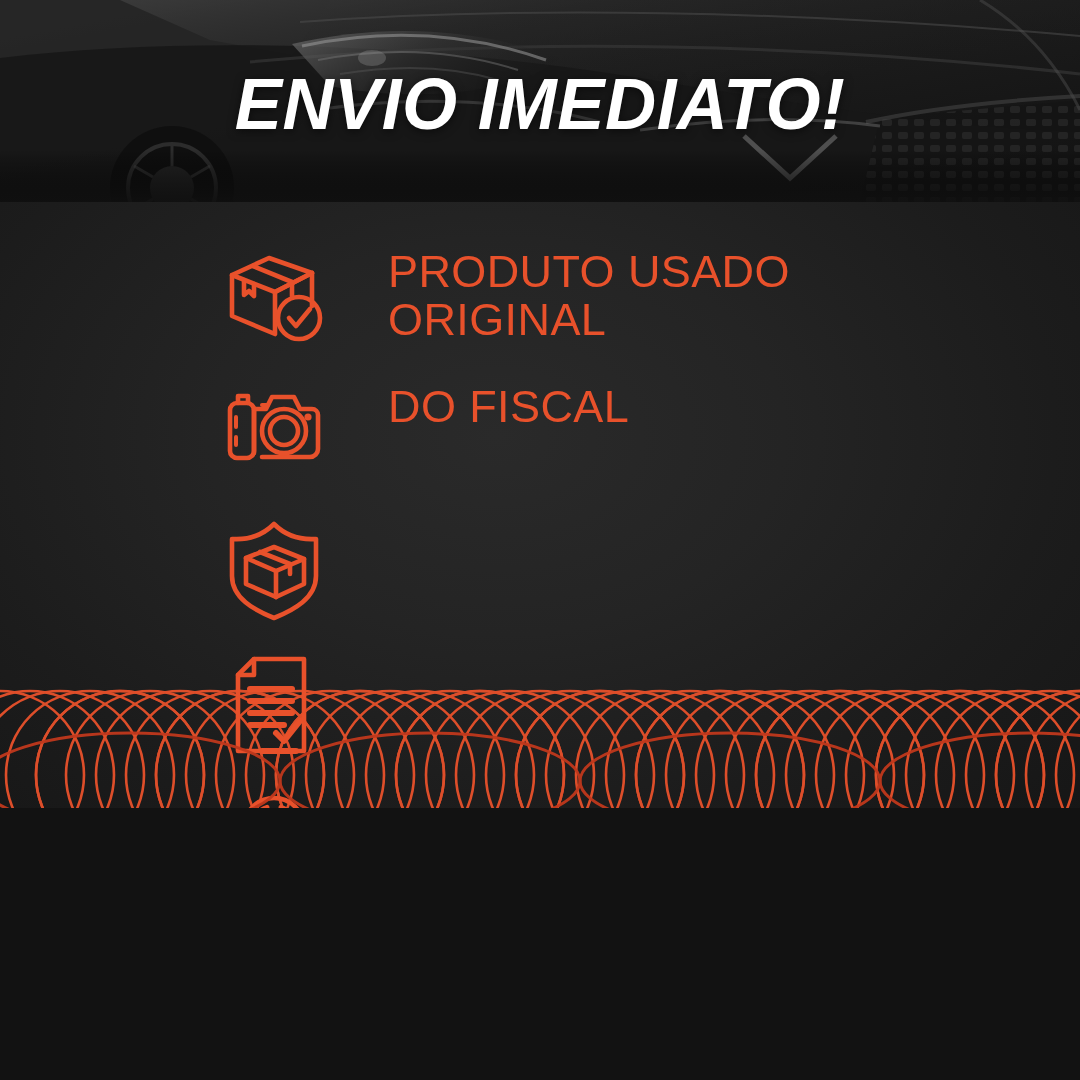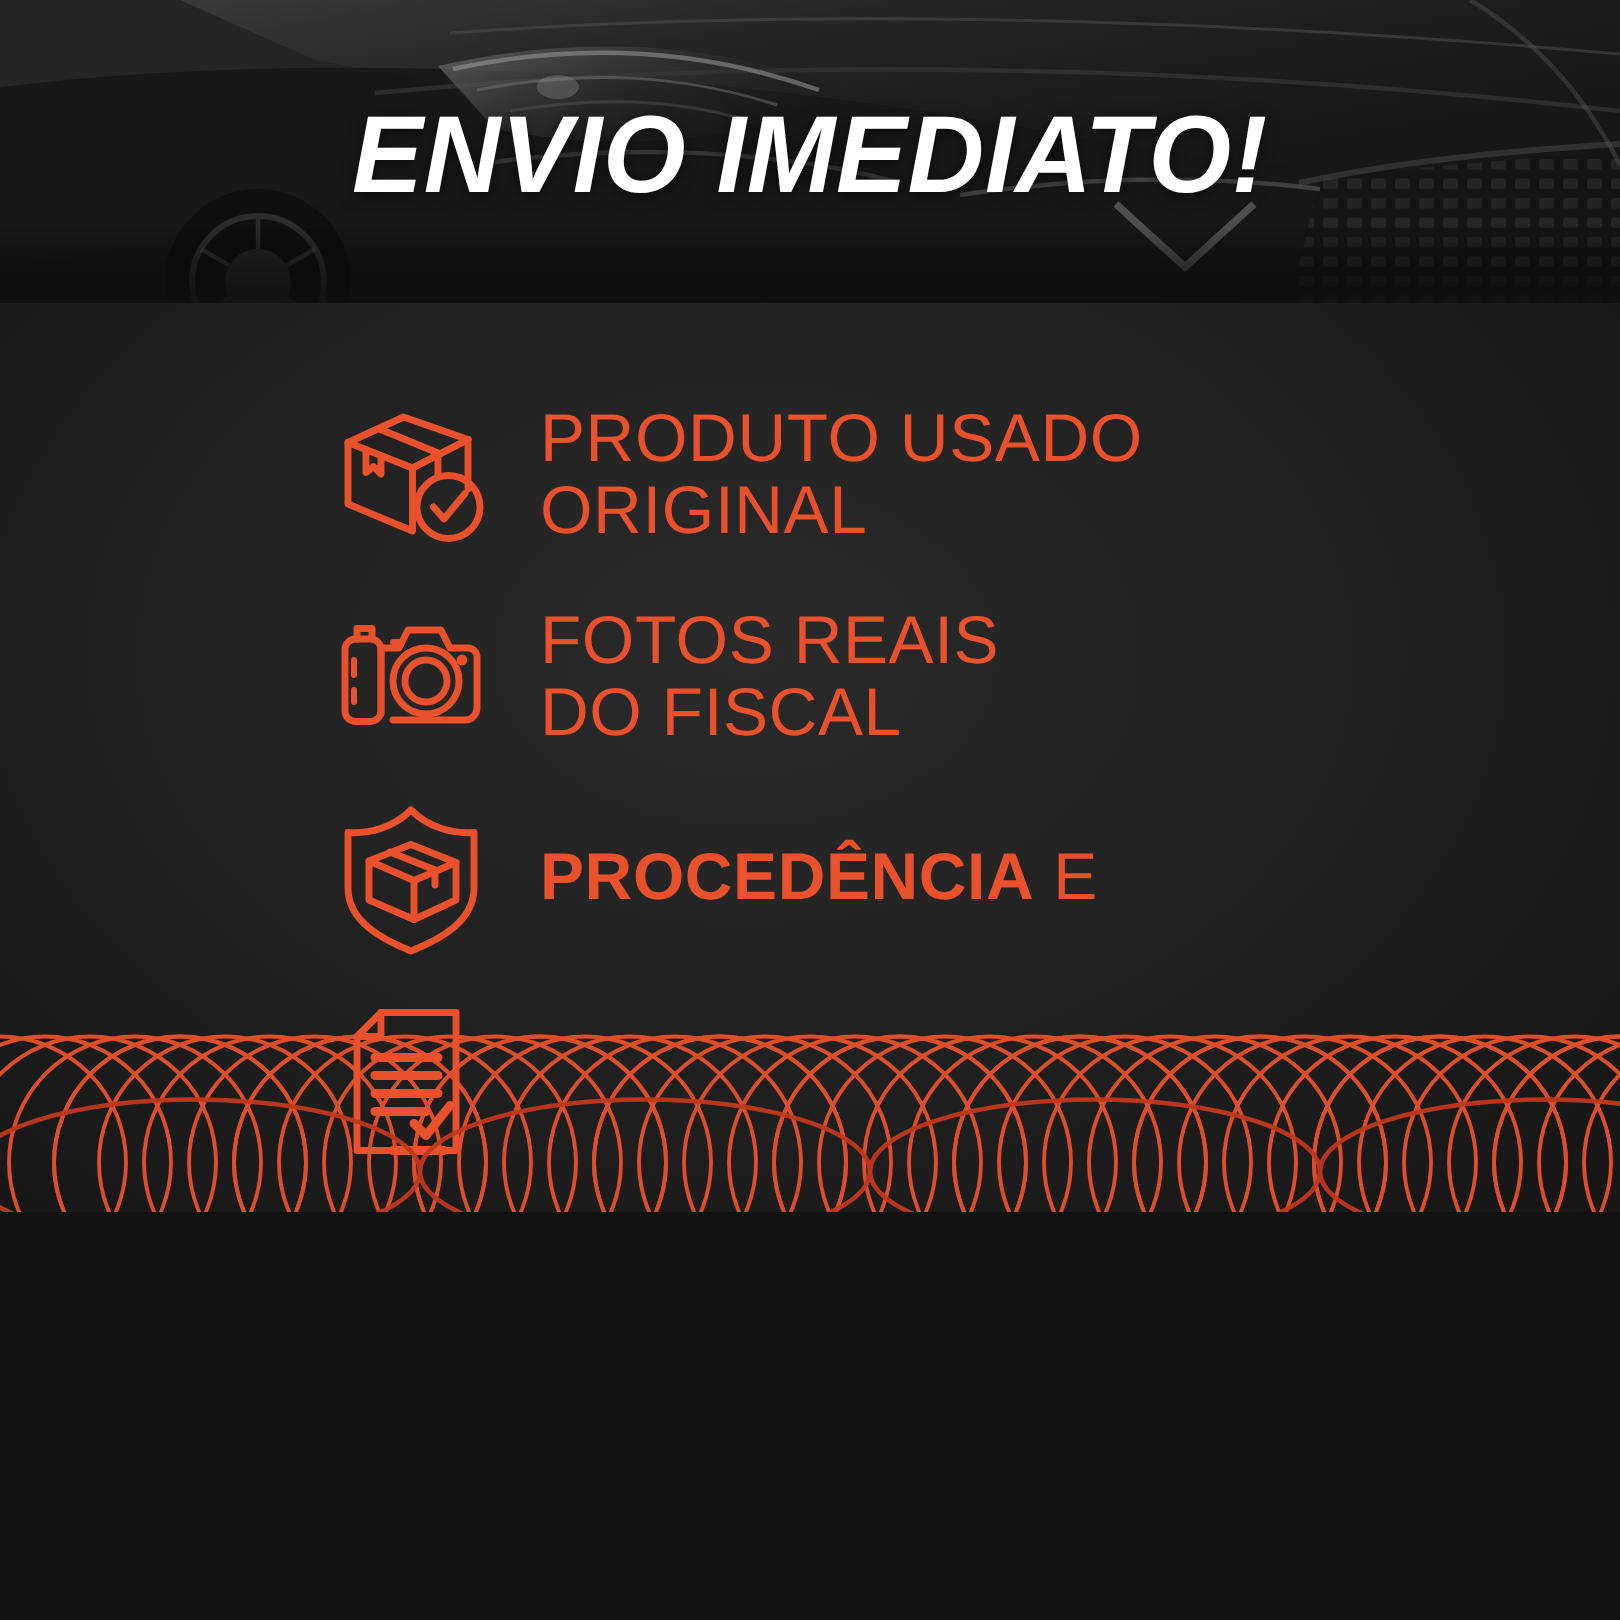--- a/index.html
+++ b/index.html
@@ -44,22 +44,23 @@
 
   
   .features {
     position:absolute;
     left:218px;
     top:248px;
     width:800px;
   }
   .feature {
     display:flex;
-    align-items:center;
+    align-items:flex-start;
     height:135px;
+    gap:28px;
   }
   .feature-icon {
     width:112px;
     flex:0 0 112px;
     display:flex;
     align-items:center;
     justify-content:center;
   }
   .feature-icon svg { display:block; }
   .feature-text {
@@ -197,40 +198,36 @@
           <path d="M14,54 L14,62" stroke-width="4"></path>
           <path d="M32,26 L32,70"></path>
           <path d="M32,26 L44,26 L50,14 L72,14 L78,26 L90,26 A6,6 0 0 1 96,32 L96,66 A8,8 0 0 1 88,74 L40,74"></path>
           <circle cx="62" cy="48" r="22"></circle>
           <circle cx="62" cy="48" r="14"></circle>
           <circle cx="86" cy="34" r="3.6" fill="#E8512B" stroke="none"></circle>
           <path d="M40,22 L46,22" stroke-width="4"></path>
         </svg>
       </div>
       <div class="feature-text">
-        <div class="line bold">FOTOS REAIS</div>
         <div class="line thin">DO FISCAL</div>
       </div>
     </div>
 
     <div class="feature wide">
       <div class="feature-icon">
         <svg width="100" height="104" viewBox="0 0 100 104" fill="none" stroke="#E8512B" stroke-width="4.6" stroke-linecap="round" stroke-linejoin="round">
           <path d="M50,6 C62,18 78,22 92,21 L92,58 C92,80 70,92 50,100
                    C30,92 8,80 8,58 L8,21 C22,22 38,18 50,6 Z"></path>
           <path d="M22,40 L50,29 L80,41 L52,53 Z"></path>
           <path d="M22,40 L22,66 L52,79 L52,53"></path>
           <path d="M80,41 L80,66 L52,79"></path>
           <path d="M36,34 L66,46 L66,56"></path>
         </svg>
       </div>
       <div class="feature-text">
-        <div class="line">
-          <span class="b">PROCEDÊNCIA</span><span class="t"> E</span>
-        </div>
       </div>
     </div>
 
     <div class="feature">
       <div class="feature-icon">
         <svg width="96" height="104" viewBox="0 0 96 104" fill="none" stroke="#E8512B" stroke-width="4.6" stroke-linecap="round" stroke-linejoin="round">
           <path d="M28,6 L78,6 L78,98 L12,98 L12,22 Z"></path>
           <path d="M28,6 L28,22 L12,22"></path>
           <path d="M24,36 L66,36" stroke-width="6"></path>
           <path d="M24,48 L66,48" stroke-width="6"></path>

